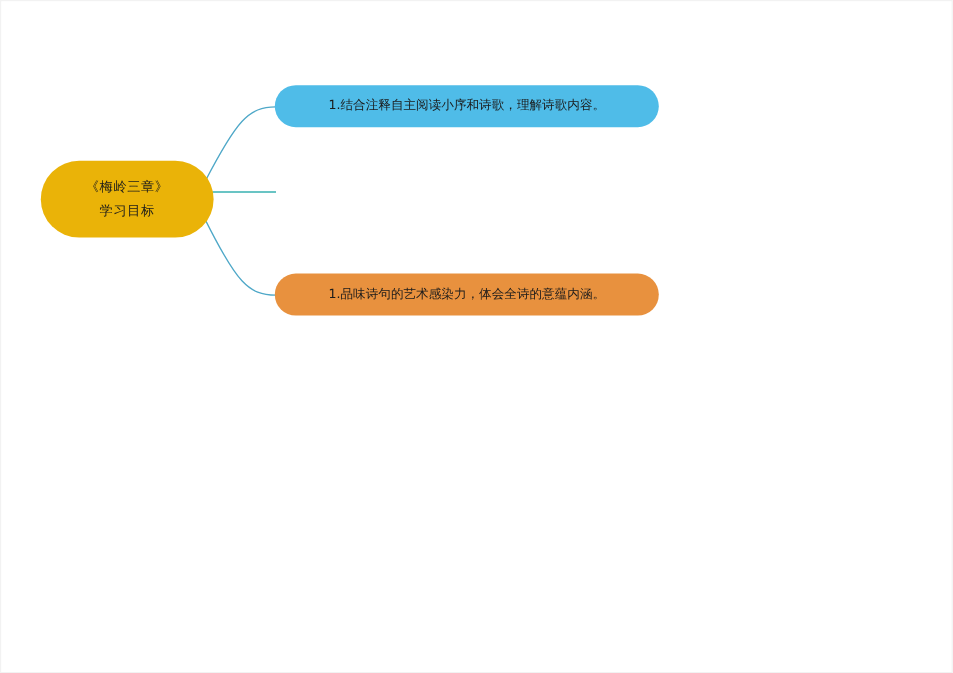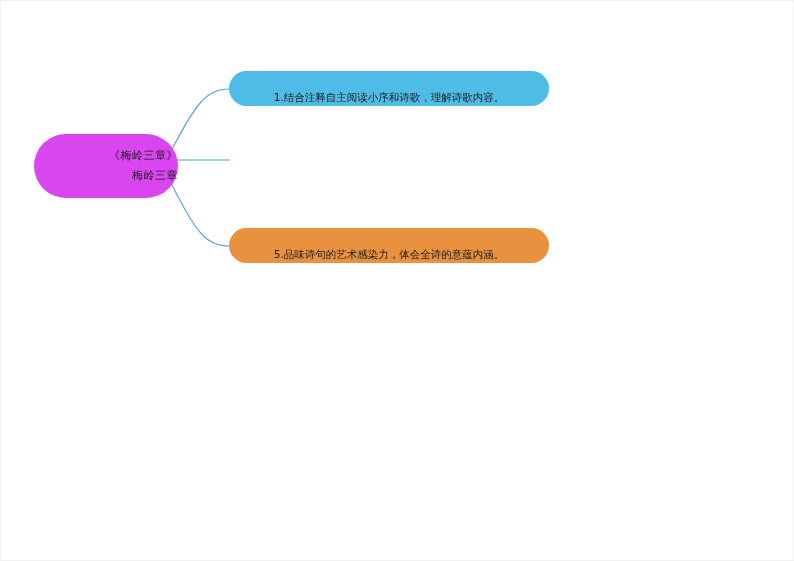--- a/index.html
+++ b/index.html
@@ -26,35 +26,35 @@
     position: absolute;
     left: 0;
     top: 0;
     width: 794px;
     height: 561px;
     pointer-events: none;
   }
   .node {
     position: absolute;
     display: flex;
-    align-items: flex-end;
+    align-items: center;
     justify-content: center;
     box-sizing: border-box;
     color: #1b1b1b;
     line-height: 1.5;
     text-align: center;
     white-space: nowrap;
   }
   #root-node {
     left: 33px;
     top: 133px;
     width: 144px;
     height: 64px;
     border-radius: 32px;
-    background: #d946ef;
+    background: #eab308;
     flex-direction: column;
     font-size: 11px;
     letter-spacing: 0.5px;
   }
   #root-node .root-line {
     display: block;
   }
   #root-node .root-line-1 {
     margin-bottom: 4px;
   }
@@ -92,25 +92,25 @@
 <div id="page">
 
   <svg id="connectors" viewBox="0 0 794 561" width="794" height="561" xmlns="http://www.w3.org/2000/svg">
     <path d="M 170 150 C 196 100, 206 88, 229 88" fill="none" stroke="#4fa8c8" stroke-width="1.1"></path>
     <path d="M 176 159 L 229 159" fill="none" stroke="#37b0b0" stroke-width="1.1"></path>
     <path d="M 170 182 C 196 234, 206 245, 229 245" fill="none" stroke="#4fa8c8" stroke-width="1.1"></path>
   </svg>
 
   <div class="node" id="root-node">
     <span class="root-line root-line-1">《梅岭三章》</span>
-    <span class="root-line root-line-2">梅岭三章</span>
+    <span class="root-line root-line-2">学习目标</span>
   </div>
 
   <div class="node" id="branch-node-1">
     <span>1.结合注释自主阅读小序和诗歌，理解诗歌内容。</span>
   </div>
 
 
   <div class="node" id="branch-node-3">
-    <span>5.品味诗句的艺术感染力，体会全诗的意蕴内涵。</span>
+    <span>1.品味诗句的艺术感染力，体会全诗的意蕴内涵。</span>
   </div>
 
 </div>
 
 </body></html>

